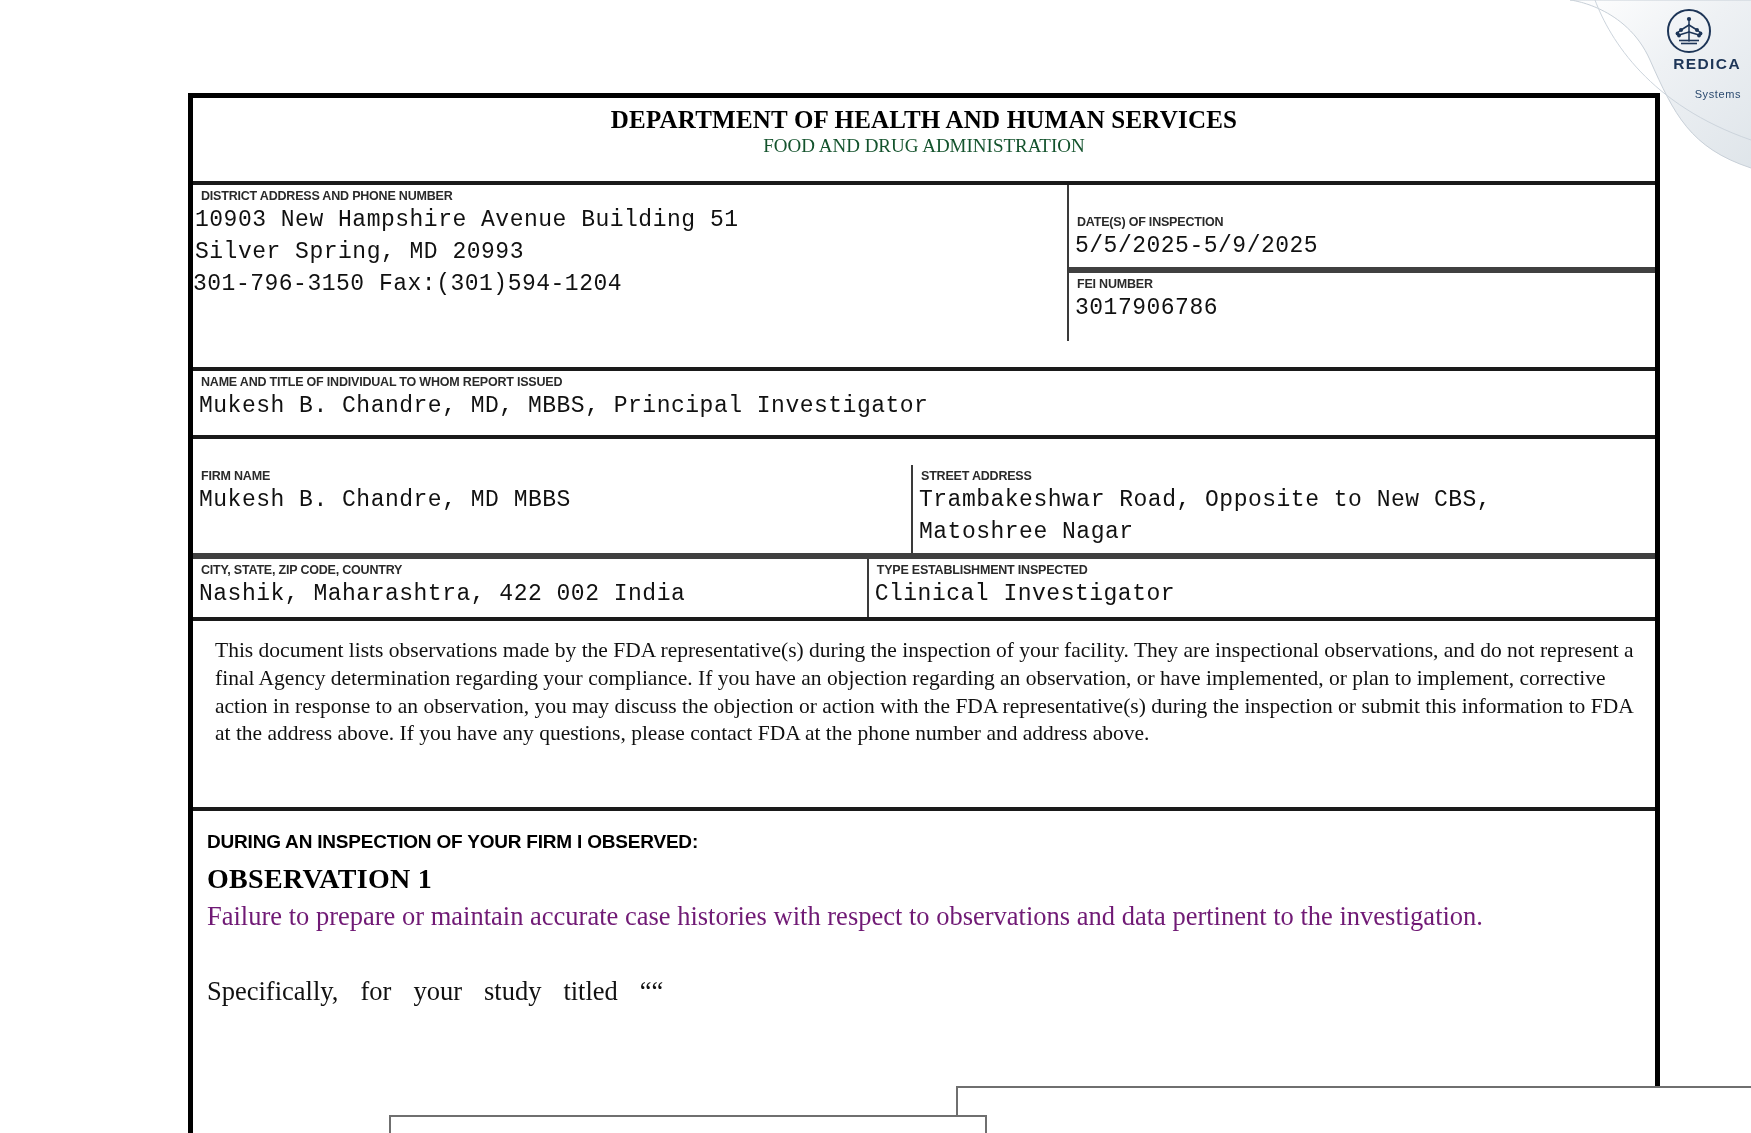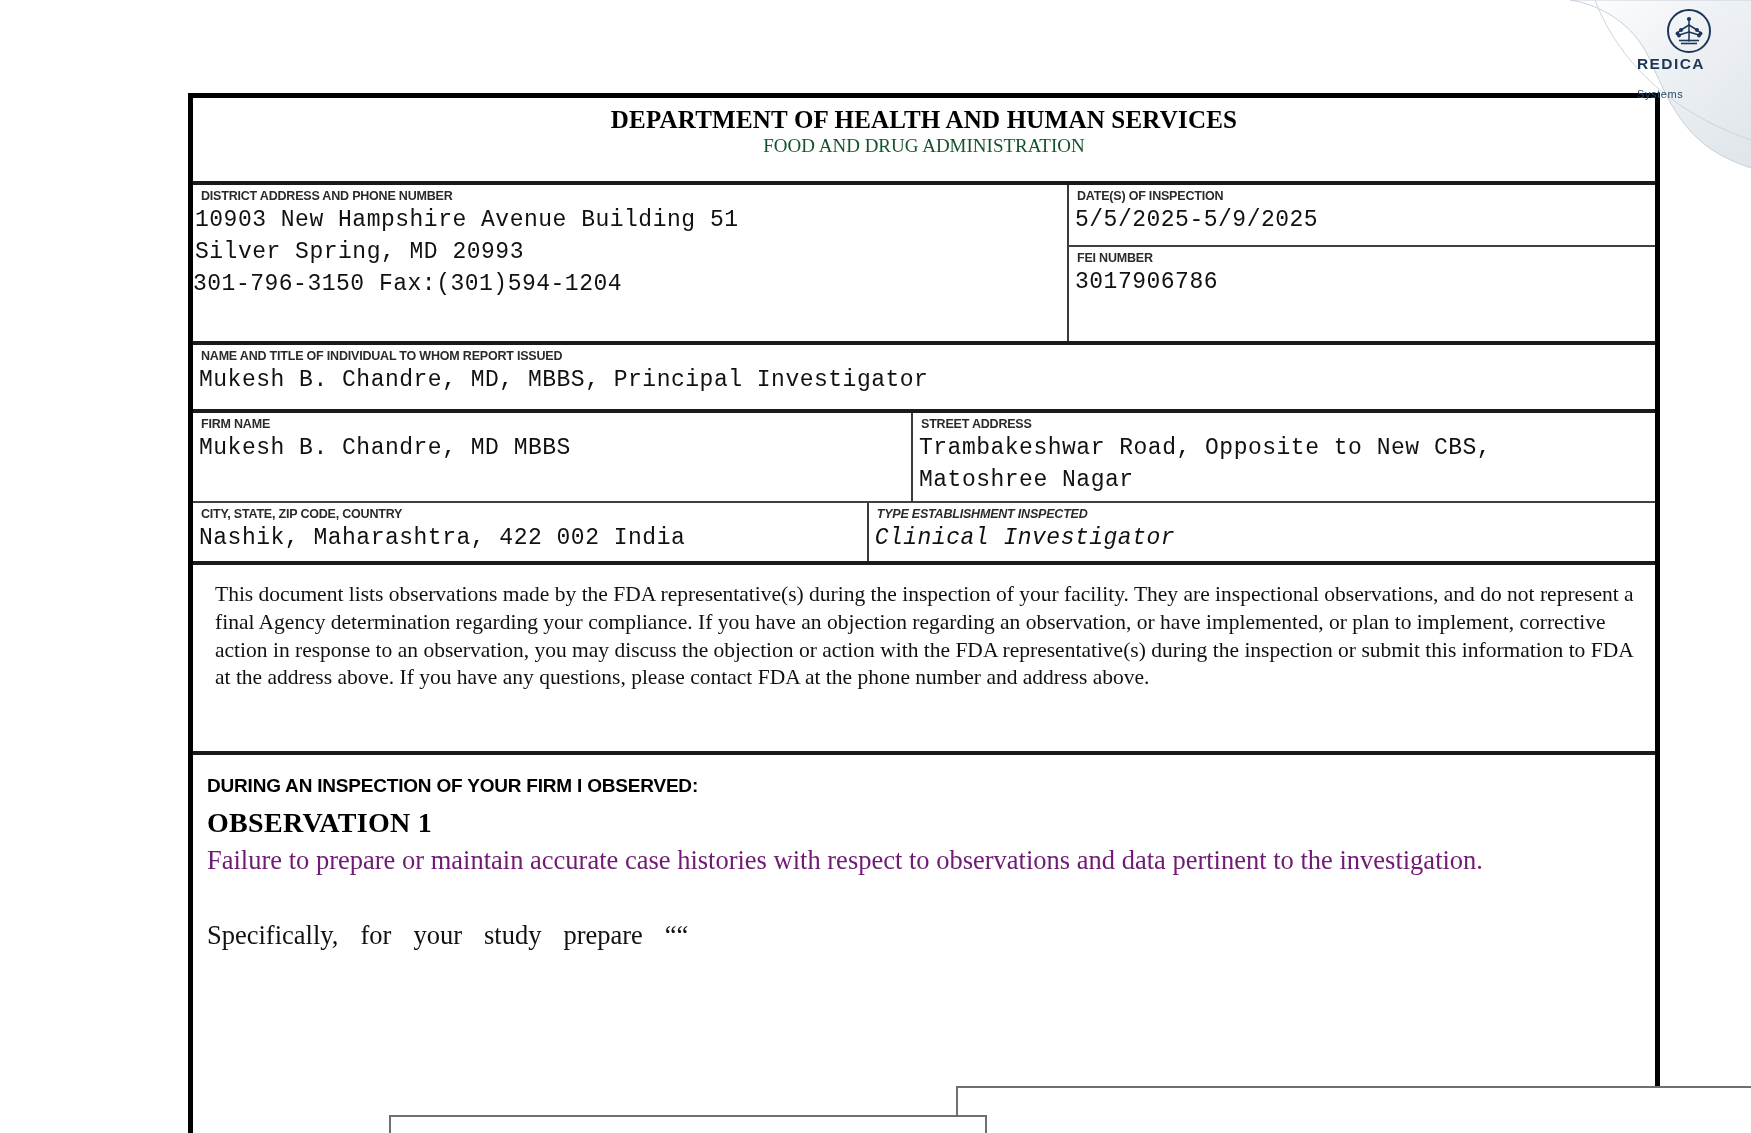--- a/index.html
+++ b/index.html
@@ -27,21 +27,21 @@
     border-right: 5px solid #000;
     border-top: 5px solid #000;
     box-sizing: border-box;
     background: #ffffff;
   }
 
   .row      { display: flex; }
   .cellbox  { box-sizing: border-box; position: relative; }
 
   .sep-thick  { border-bottom: 4px solid #1a1a1a; }
-  .sep-thin   { border-bottom: 2px solid #404040; }
+  .sep-thin   { border-bottom: 6px solid #404040; margin-top: 26px; }
   .vsep-thin  { border-right: 2px solid #3a3a3a; }
 
   
   .hdr {
     text-align: center;
     padding: 9px 0 23px 0;
   }
   .hdr .t1 {
     font-size: 25px;
     font-weight: bold;
@@ -143,21 +143,21 @@
     right: 0;
     width: 211px;
     height: 200px;
     pointer-events: none;
   }
   #logo {
     position: absolute;
     top: 8px;
     right: 10px;
     width: 104px;
-    text-align: left;
+    text-align: right;
     pointer-events: none;
   }
   #logo .mark { display: block; margin: 0 auto; }
   #logo .brand {
     font-family: "Liberation Sans", sans-serif;
     font-weight: bold;
     font-size: 15.5px;
     letter-spacing: 1.4px;
     color: #1d3557;
     margin-top: 2px;
@@ -218,37 +218,37 @@
         <div class="val">Trambakeshwar Road, Opposite to New CBS,</div>
         <div class="val">Matoshree Nagar</div>
       </div>
     </div>
 
     <div class="row sep-thick">
       <div class="cellbox vsep-thin" style="width:720px; height:58px;">
         <div class="cap">CITY, STATE, ZIP CODE, COUNTRY</div>
         <div class="val">Nashik, Maharashtra, 422 002 India</div>
       </div>
-      <div class="cellbox" style="width:838px;font-style:italic;">
+      <div class="cellbox" style="width:838px;">
         <div class="cap">TYPE ESTABLISHMENT INSPECTED</div>
         <div class="val">Clinical Investigator</div>
       </div>
     </div>
 
     <div class="cellbox sep-thick" style="height:190px;">
       <div class="notice">This document lists observations made by the FDA representative(s) during the inspection of your facility. They are inspectional observations, and do not represent a final Agency determination regarding your compliance. If you have an objection regarding an observation, or have implemented, or plan to implement, corrective action in response to an observation, you may discuss the objection or action with the FDA representative(s) during the inspection or submit this information to FDA at the address above. If you have any questions, please contact FDA at the phone number and address above.</div>
     </div>
 
     <div class="cellbox obs">
       <div class="obs-head">DURING AN INSPECTION OF YOUR FIRM I OBSERVED:</div>
       <div class="obs-num">OBSERVATION 1</div>
       <div class="obs-text">Failure to prepare or maintain accurate case histories with respect to observations and data pertinent to the investigation.</div>
 
       <div class="specifically-line">
-        <span class="sp sp-word">Specifically,</span><span class="sp sp-word">for</span><span class="sp sp-word">your</span><span class="sp sp-word">study</span><span class="sp sp-word">prepare</span><span class="sp">““</span>
+        <span class="sp sp-word">Specifically,</span><span class="sp sp-word">for</span><span class="sp sp-word">your</span><span class="sp sp-word">study</span><span class="sp sp-word">titled</span><span class="sp">““</span>
       </div>
     </div>
 
     <div class="redaction" id="redact-right">
       
     </div>
     <div class="redaction" id="redact-left">
       
     </div>
 

